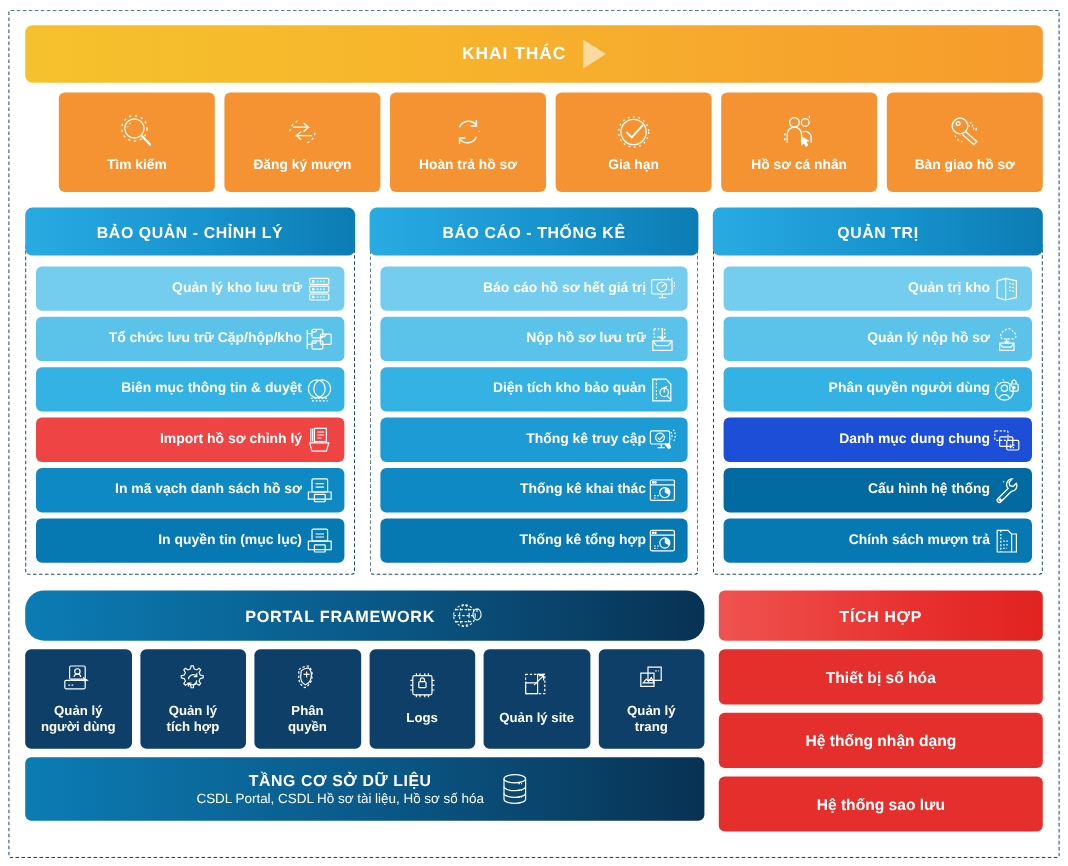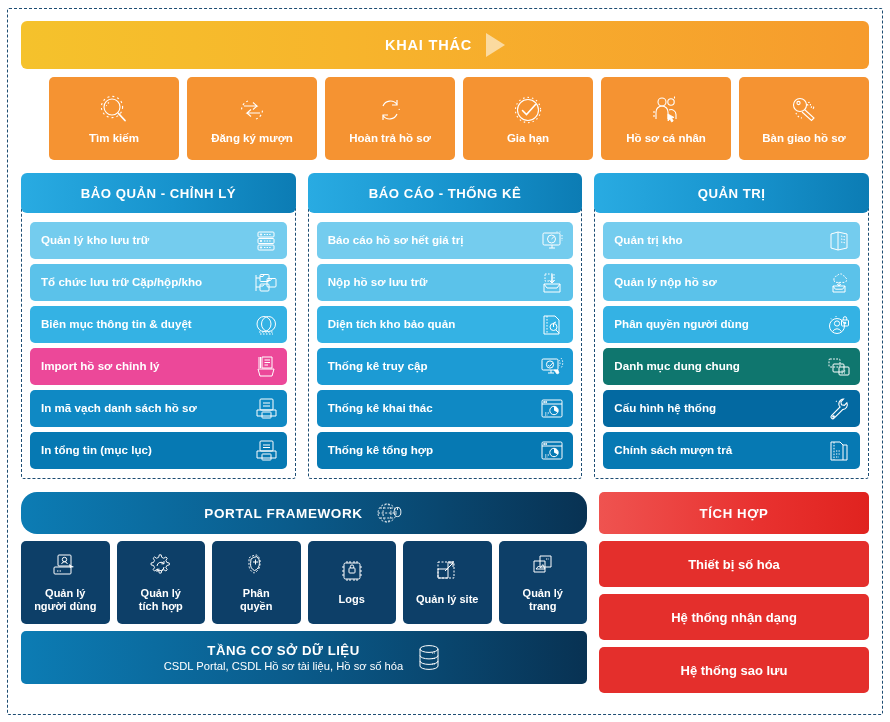--- a/index.html
+++ b/index.html
@@ -122,21 +122,21 @@
     display: flex;
     flex-direction: column;
     gap: 5px;
   }
 
   .item {
     height: 37px;
     border-radius: 5px;
     display: flex;
     align-items: center;
-    justify-content: space-between;
+    justify-content: flex-end;
     padding: 0 9px 0 11px;
   }
   .item .txt {
     color: #ffffff;
     font-size: 11.6px;
     font-weight: bold;
     line-height: 1.1;
   }
   .item .ico { width: 26px; display:flex; align-items:center; justify-content:flex-end; flex: 0 0 auto; }
 
@@ -375,21 +375,21 @@
             <span class="ico">
               <svg width="24" height="24" viewBox="0 0 24 24" fill="none" stroke="#fff" stroke-width="1">
                 <ellipse cx="10" cy="11" rx="7" ry="7.5"></ellipse>
                 <ellipse cx="14.5" cy="11" rx="7" ry="7.5"></ellipse>
                 <path d="M5 19 h15" stroke-dasharray="1.6 1.4"></path>
                 <path d="M6 21 h13" stroke-dasharray="1.6 1.4"></path>
               </svg>
             </span>
           </div>
 
-          <div class="item" style="background:#ec4899">
+          <div class="item" style="background:#ef4444">
             <span class="txt">Import hồ sơ chỉnh lý</span>
             <span class="ico">
               <svg width="24" height="24" viewBox="0 0 24 24" fill="none" stroke="#fff" stroke-width="1">
                 <path d="M8 2 h10 v11 h-10 z"></path>
                 <line x1="10.5" y1="5" x2="16" y2="5"></line>
                   <line x1="10.5" y1="7.5" x2="16" y2="7.5"></line>
                   <line x1="10.5" y1="10" x2="14" y2="10"></line>
                 <path d="M5 2 v11"></path>
                   <path d="M6.5 2 v11"></path>
                 <path d="M4 14 h16 l-2 7 h-12 z"></path>
@@ -404,21 +404,21 @@
                 <rect x="6" y="2" width="13" height="11" rx="1"></rect>
                 <line x1="9" y1="6" x2="16" y2="6"></line>
                   <line x1="9" y1="9" x2="16" y2="9"></line>
                 <path d="M3 13 h19 v6 h-19 z"></path>
                 <rect x="8" y="15" width="9" height="6" rx="0.6"></rect>
               </svg>
             </span>
           </div>
 
           <div class="item" style="background:#0679B3">
-            <span class="txt">In tổng tin (mục lục)</span>
+            <span class="txt">In quyền tin (mục lục)</span>
             <span class="ico">
               <svg width="24" height="24" viewBox="0 0 24 24" fill="none" stroke="#fff" stroke-width="1">
                 <rect x="6" y="2" width="13" height="10" rx="1"></rect>
                 <line x1="9" y1="6" x2="16" y2="6"></line>
                   <line x1="9" y1="8.5" x2="16" y2="8.5"></line>
                 <path d="M3 12 h19 v7 h-19 z"></path>
                 <rect x="8" y="15" width="9" height="6" rx="0.6"></rect>
               </svg>
             </span>
           </div>
@@ -568,21 +568,21 @@
                 <path d="M5.8 18.5 a4.6 4.6 0 0 1 8.4 0"></path>
                 <rect x="14.5" y="7" width="7" height="6" rx="1"></rect>
                 <path d="M16.3 7 v-1.6 a1.7 1.7 0 0 1 3.4 0 v1.6"></path>
                 <circle cx="18" cy="10" r="0.9" fill="#fff"></circle>
                 <path d="M4 5.5 l0.9 1.2" stroke-dasharray="1 1"></path>
                 <path d="M9 3 v1.4" stroke-dasharray="1 1"></path>
               </svg>
             </span>
           </div>
 
-          <div class="item" style="background:#0f766e">
+          <div class="item" style="background:#1d4ed8">
             <span class="txt">Danh mục dung chung</span>
             <span class="ico">
               <svg width="24" height="24" viewBox="0 0 24 24" fill="none" stroke="#fff" stroke-width="1">
                 <rect x="2" y="4" width="11" height="8" rx="1" stroke-dasharray="1.8 1.3"></rect>
                 <rect x="6" y="9" width="11" height="8" rx="1"></rect>
                 <rect x="12" y="12" width="10" height="8" rx="1"></rect>
                 <line x1="14.5" y1="16" x2="19.5" y2="16" stroke-dasharray="1.3 1.2"></line>
                 <line x1="14.5" y1="18" x2="18" y2="18" stroke-dasharray="1.3 1.2"></line>
               </svg>
             </span>

